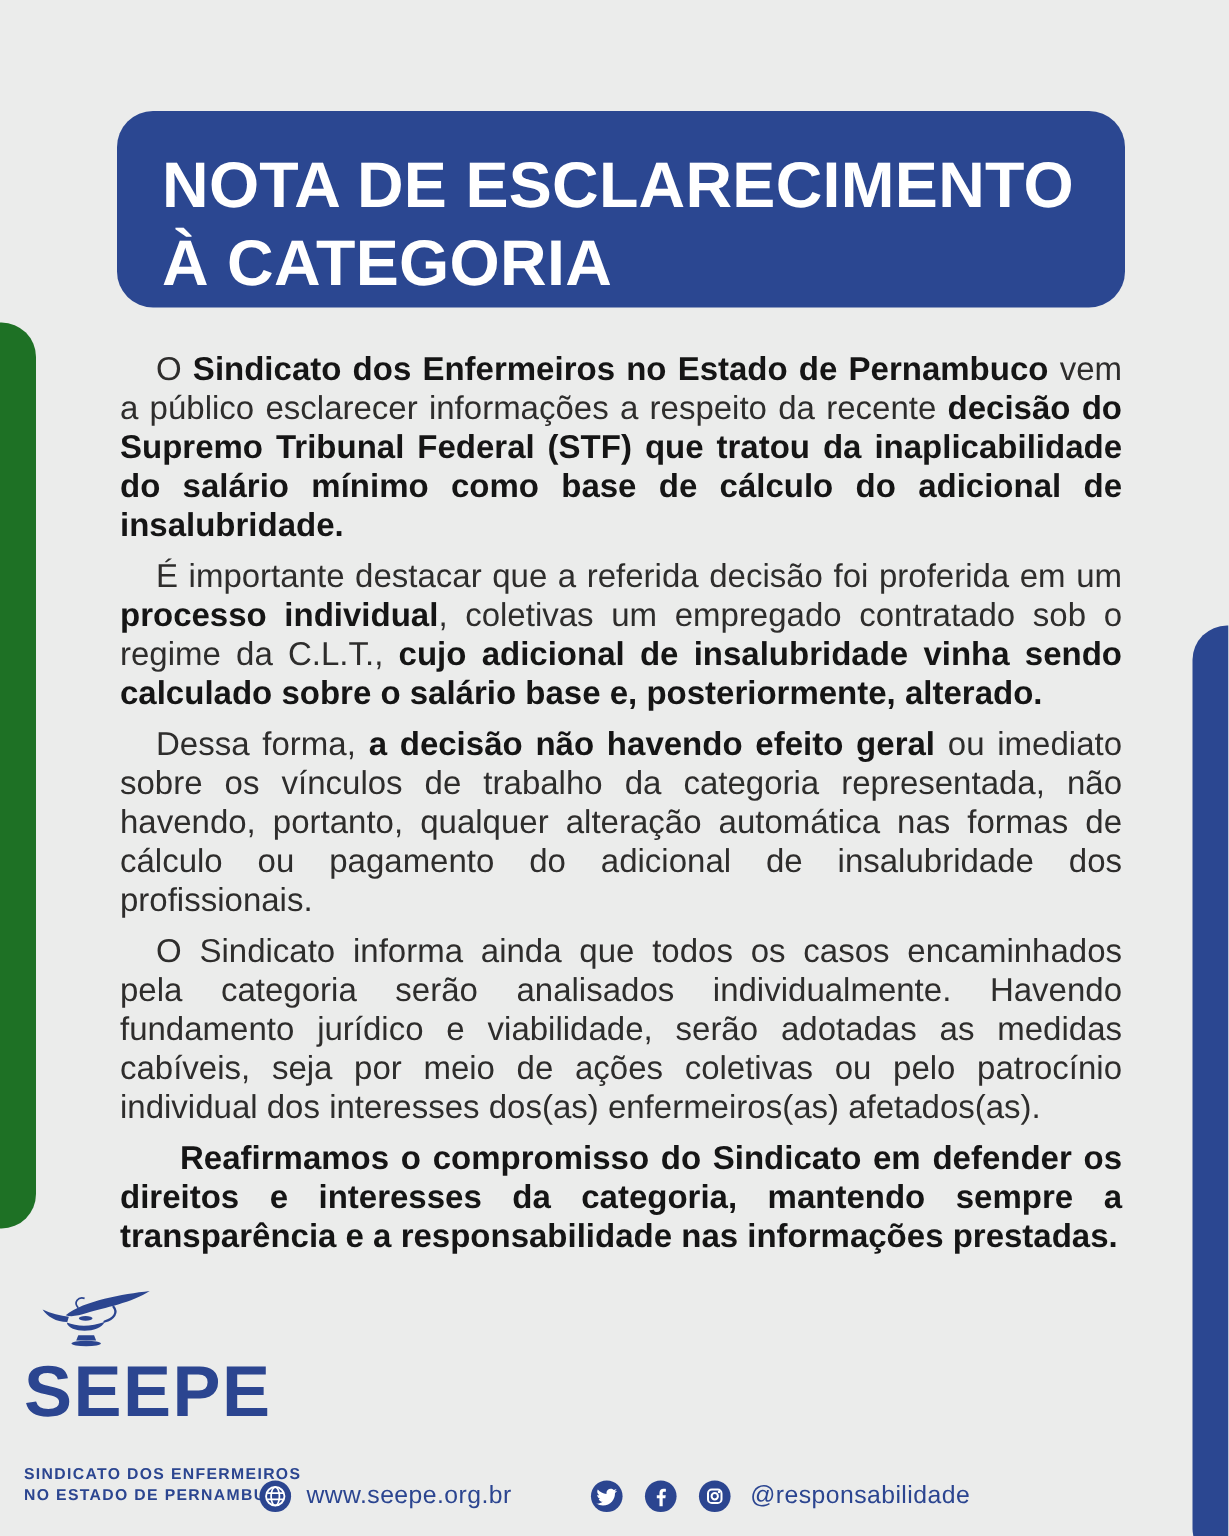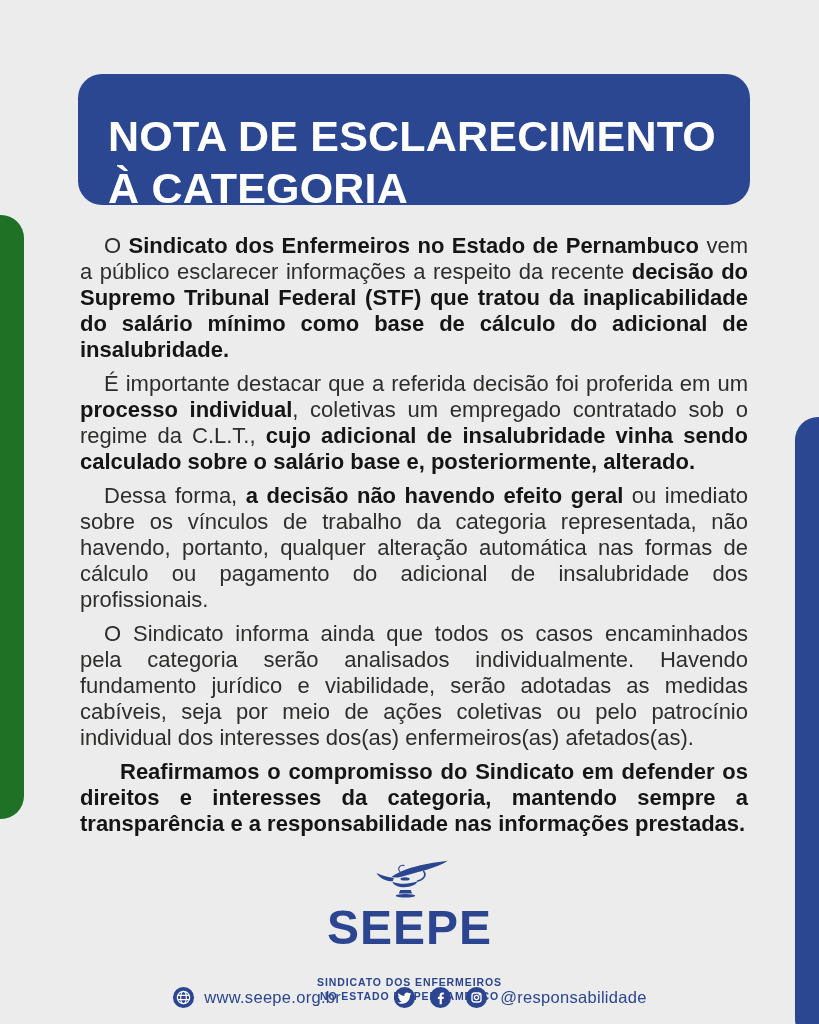--- a/index.html
+++ b/index.html
@@ -13,38 +13,39 @@
     background:#1e7125; border-radius:44px;
   }
   .side-blue {
     position:absolute; right:-22px; top:417px; width:46px; height:625px;
     background:#2b4791; border-radius:44px;
   }
   
   .header-box {
     position:absolute; left:78px; top:74px; width:672px; height:131px;
     background:#2b4791; border-radius:24px; box-sizing:border-box;
-    padding:36px 16px 0 30px;
+    padding:24px 16px 0 30px;
   }
   .header-title {
     color:#ffffff; font-weight:bold; font-size:43px; line-height:52px;
     letter-spacing:0.2px;
   }
   
   .body-text {
     position:absolute; left:80px; top:233px; width:668px;
     color:#2e2d2c; font-size:22px; line-height:26px; text-align:justify;
   }
   .body-text p { margin:0 0 8px 0; text-indent:24px; }
   .body-text p.big-indent { text-indent:40px; }
   .b { font-weight:bold; color:#151515; }
   
   .logo-block {
-    position:absolute; left:0; right:0; top:860px; text-align:center;
+    position:absolute; left:0; right:0; top:860px; 
     color:#2b4590;
+    padding-left:16px;
   }
   .lamp-icon svg { width:92px; height:42px; display:inline-block; }
   .logo-acronym {
     font-size:48px; font-weight:bold; line-height:1; letter-spacing:1px;
     margin-top:-2px; color:#2b4590;
   }
   .logo-tagline {
     font-size:10.5px; font-weight:bold; letter-spacing:0.9px;
     line-height:14px; margin-top:23px; color:#2b4590;
   }

